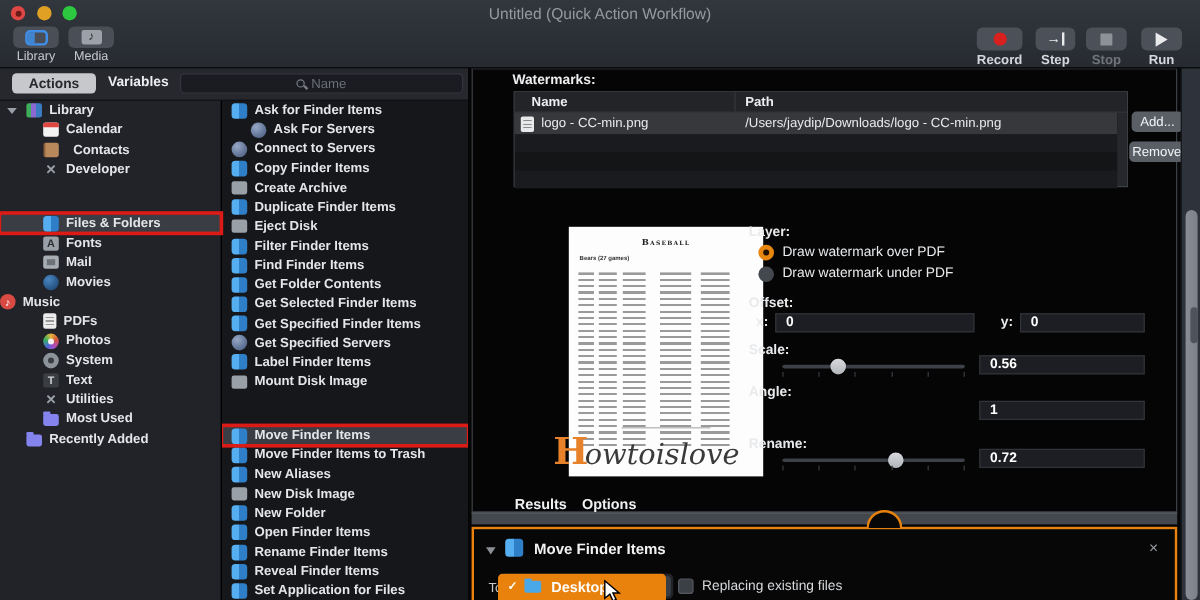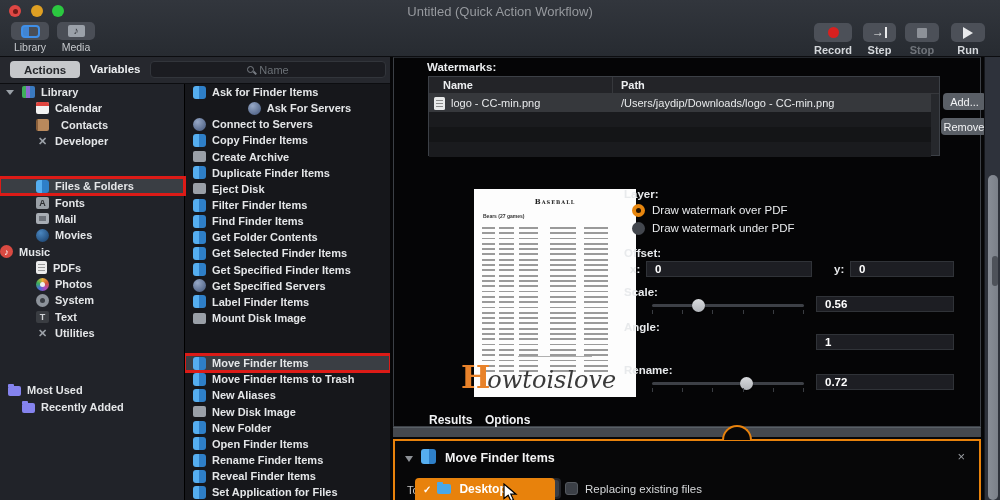--- a/index.html
+++ b/index.html
@@ -267,36 +267,36 @@
         <span class="lbl">System</span>
       </div>
       <div class="row" style="padding-left: 36px;">
         <span class="icon ic-text"></span>
         <span class="lbl">Text</span>
       </div>
       <div class="row" style="padding-left: 36px;">
         <span class="icon ic-x"></span>
         <span class="lbl">Utilities</span>
       </div>
-      <div class="row" style="padding-left: 8px; margin-top: 41px;">
+      <div class="row" style="padding-left: 36px;">
         <span class="icon ic-folder"></span>
         <span class="lbl">Most Used</span>
       </div>
       <div class="row" style="padding-left: 22px;">
         <span class="icon ic-folder"></span>
         <span class="lbl">Recently Added</span>
       </div>
     </div>
 
   <div id="midlist">
       <div class="row" style="padding-left: 8px; height: 16.15px;">
         <span class="icon ic-finder"></span>
         <span class="lbl">Ask for Finder Items</span>
       </div>
-      <div class="row" style="padding-left: 24px; height: 16.15px; justify-content: center;">
+      <div class="row" style="padding-left: 24px; height: 16.15px;">
         <span class="icon ic-globe"></span>
         <span class="lbl">Ask For Servers</span>
       </div>
       <div class="row" style="padding-left: 8px; height: 16.15px;">
         <span class="icon ic-globe"></span>
         <span class="lbl">Connect to Servers</span>
       </div>
       <div class="row" style="padding-left: 8px; height: 16.15px;">
         <span class="icon ic-finder"></span>
         <span class="lbl">Copy Finder Items</span>

